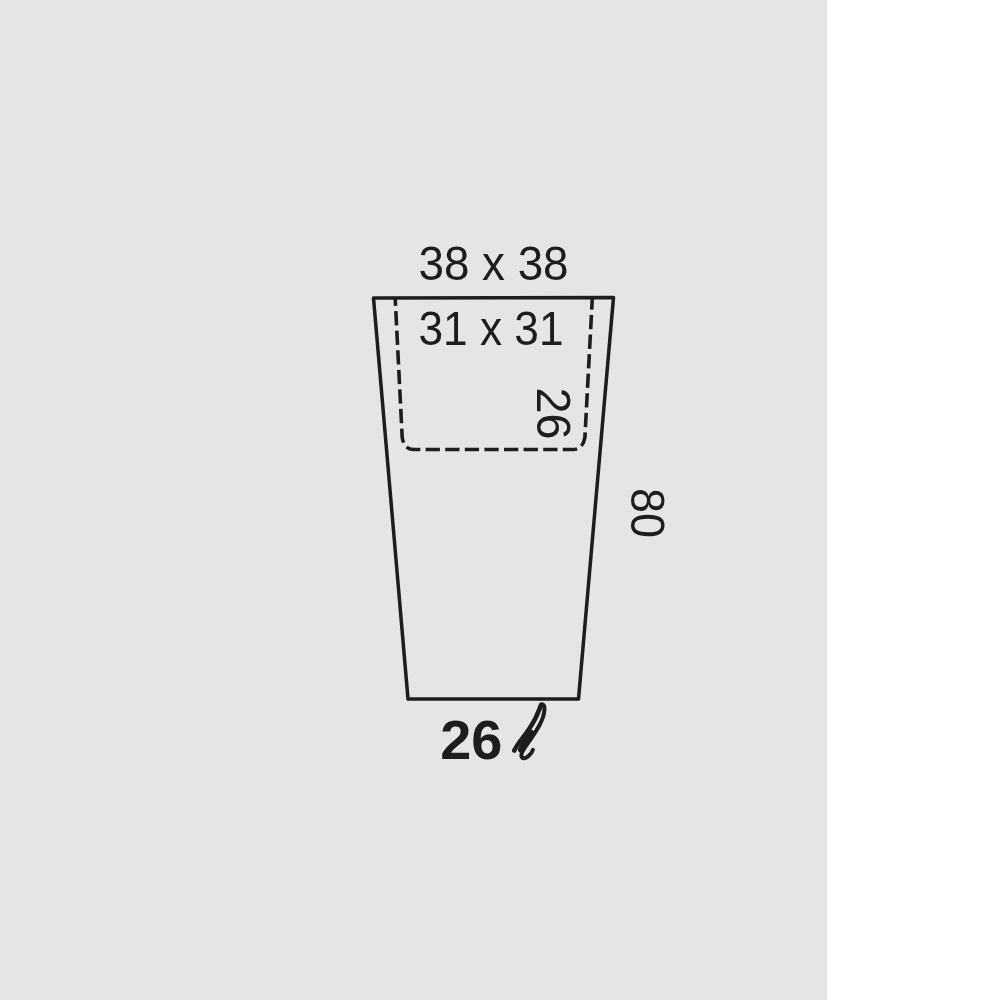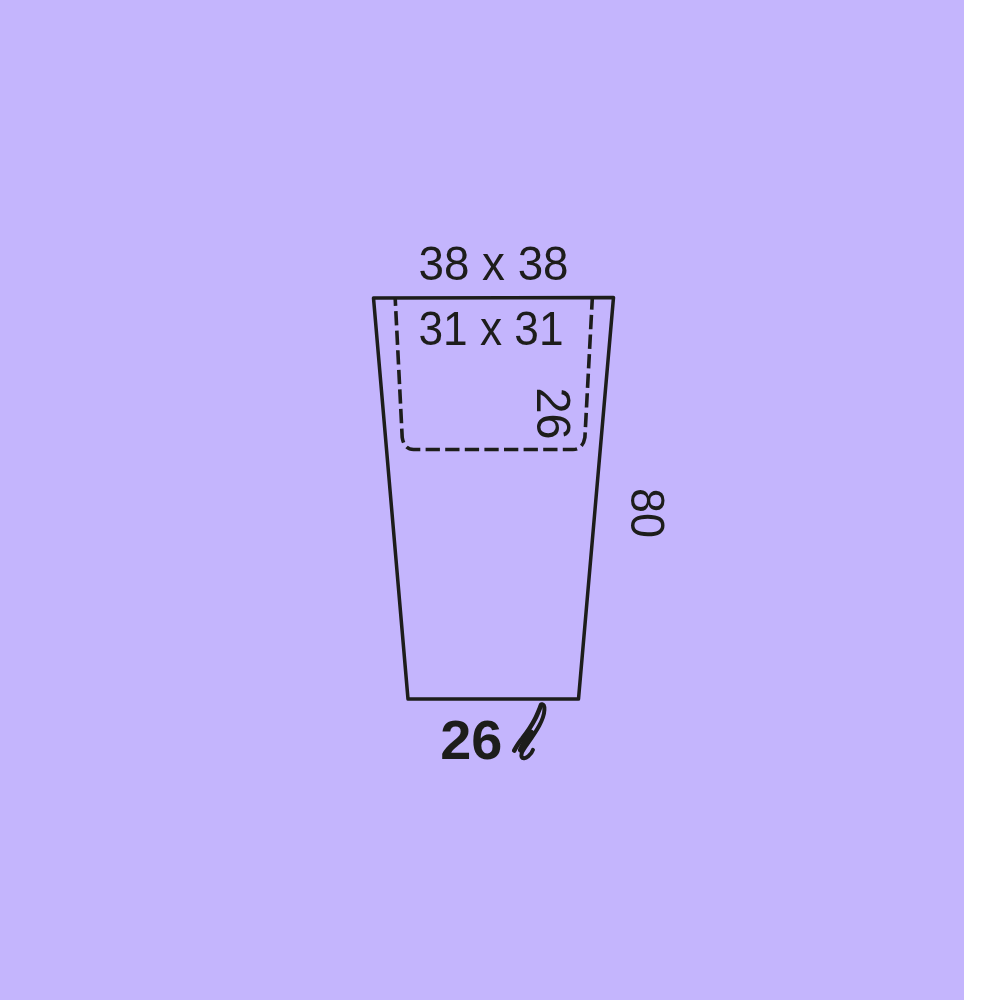--- a/index.html
+++ b/index.html
@@ -1,16 +1,16 @@
 <!DOCTYPE html>
 <html><head>
 <meta charset="utf-8">
 <style>
   html,body{margin:0;padding:0;background:#ffffff;}
-  .stage{position:relative;width:964px;height:1000px;background:#c4b5fd;overflow:hidden;}
+  .stage{position:relative;width:827px;height:1000px;background:#e5e5e5;overflow:hidden;}
   svg{position:absolute;left:0;top:0;}
   text{font-family:"Liberation Sans", sans-serif;fill:#1d1d1b;}
 </style>
 </head>
 <body>
 
 <div class="stage">
 <svg width="1000" height="1000" viewBox="0 0 1000 1000">
 
   <text x="493.5" y="280" font-size="48" text-anchor="middle" textLength="150" lengthAdjust="spacingAndGlyphs">38 x 38</text>

